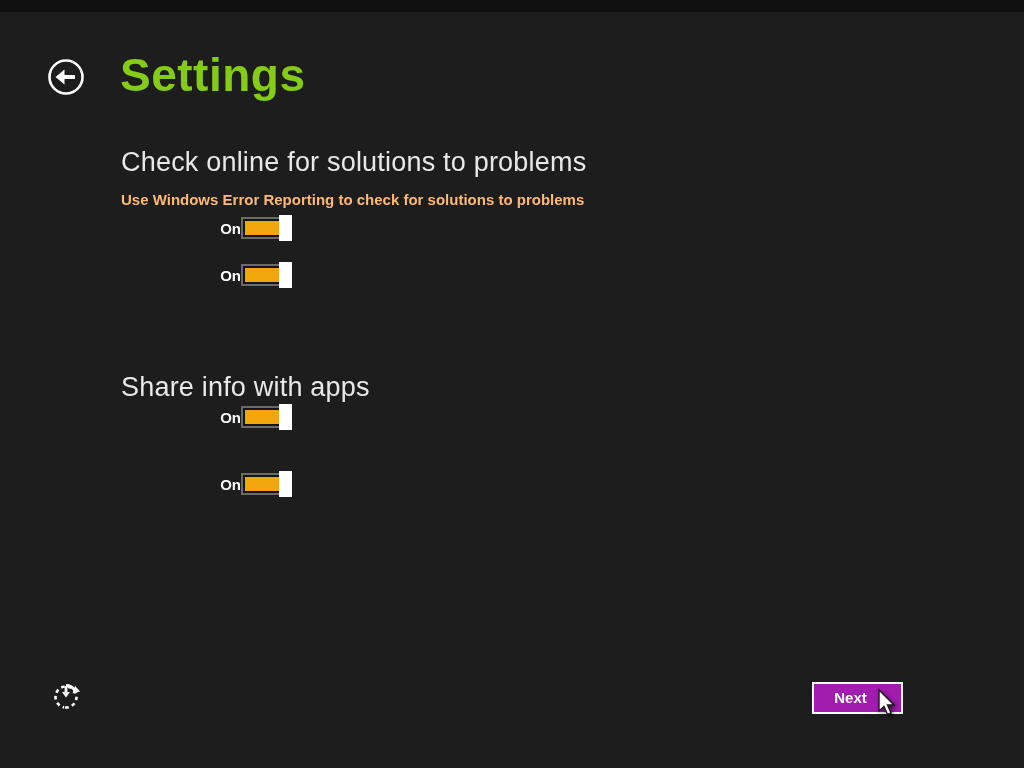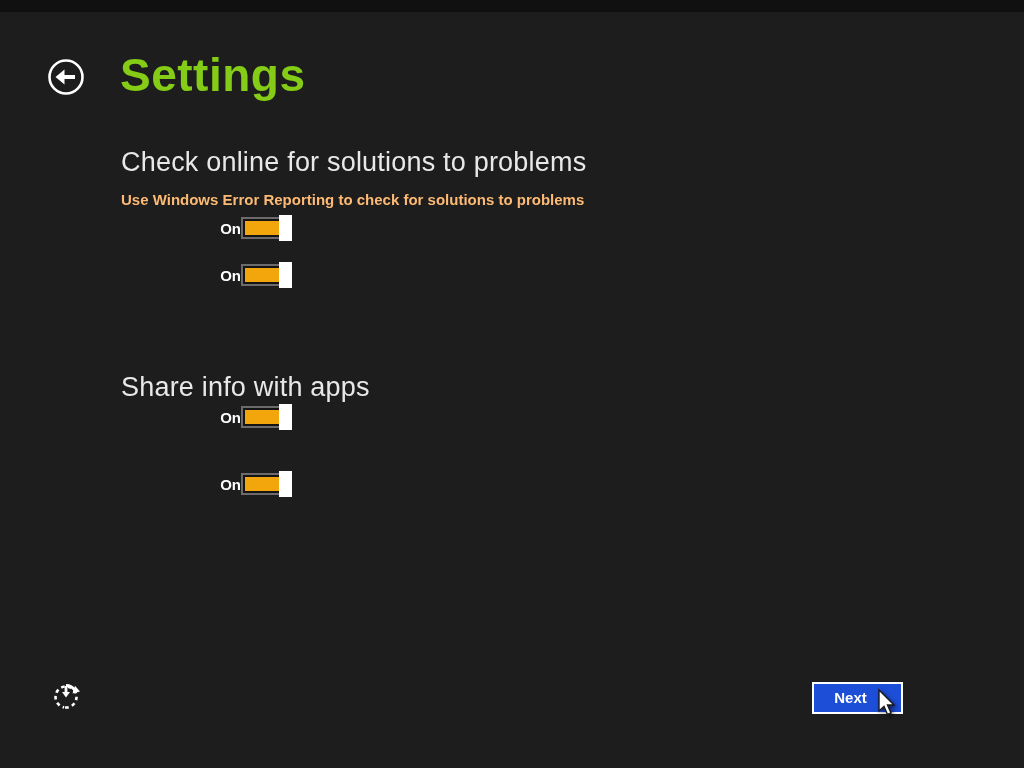--- a/index.html
+++ b/index.html
@@ -62,21 +62,21 @@
   .toggle .thumb {
     position: absolute; right: 0; top: 0; width: 13px; height: 26px;
     background: #ffffff;
   }
   
   .busy-icon {
     position: absolute; left: 50px; top: 679px; width: 33px; height: 33px;
   }
   .next-btn {
     position: absolute; left: 812px; top: 682px; width: 91px; height: 32px;
-    background: #1d4ed8; border: 2px solid #ffffff;
+    background: #a21caf; border: 2px solid #ffffff;
     color: #ffffff; font-size: 15px; font-weight: 700;
     font-family: "Liberation Sans", "DejaVu Sans", sans-serif;
     cursor: pointer; text-align: center; line-height: 28px;
     padding-right: 14px;
   }
   .cursor {
     position: absolute; left: 875px; top: 688px; width: 22px; height: 30px;
     pointer-events: none;
     filter: drop-shadow(2px 2px 2px rgba(0,0,0,0.55));
   }

